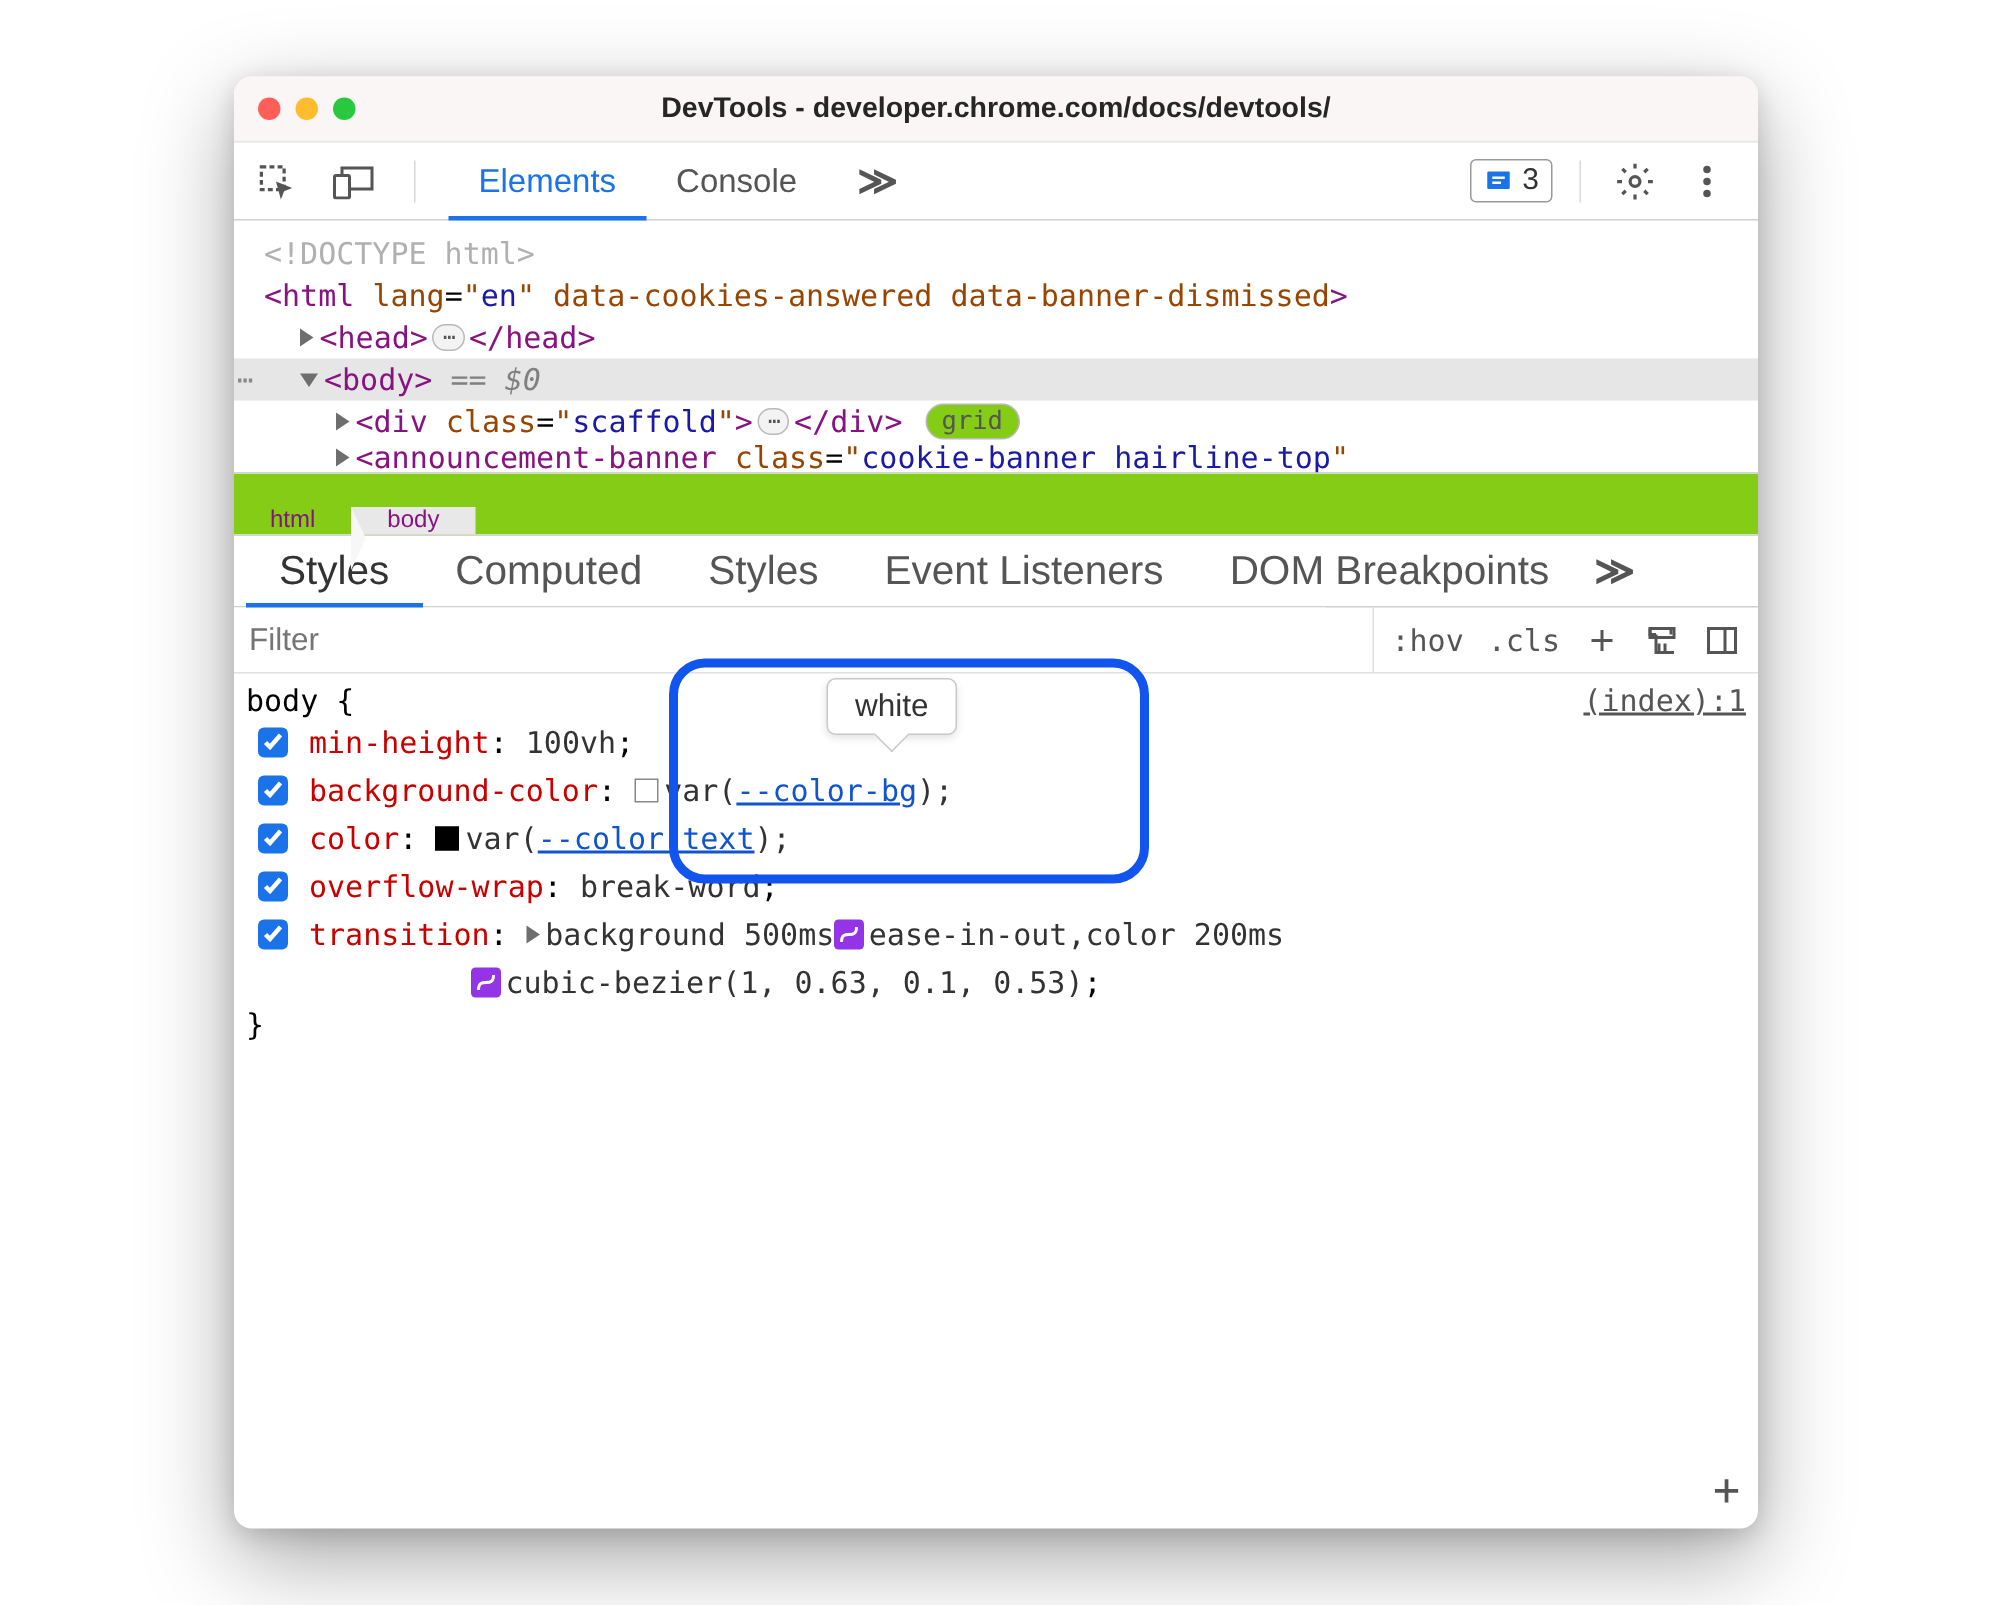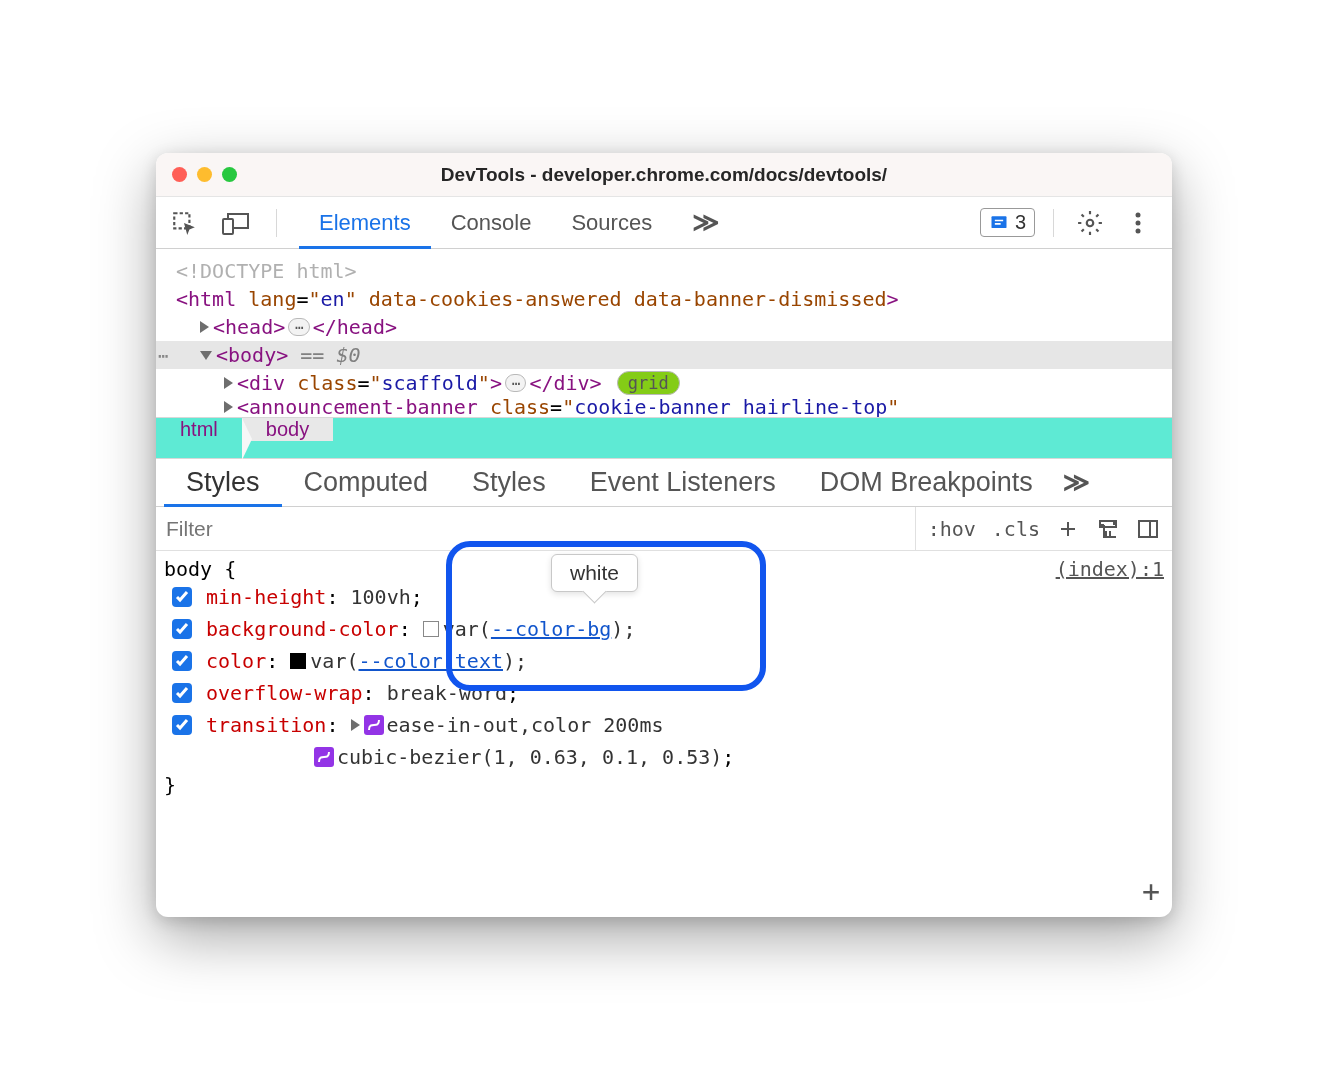--- a/index.html
+++ b/index.html
@@ -7,21 +7,21 @@
   font-family: -apple-system, BlinkMacSystemFont, "Segoe UI", Helvetica, Arial, sans-serif;
   background: #fff;
   width: 1328px;
   height: 1070px;
   display: flex;
   align-items: center;
   justify-content: center;
 }
 .window {
   width: 1016px;
-  height: 764px;
+  height: 968px;
   background: #fff;
   border-radius: 12px;
   box-shadow: 0 20px 60px rgba(0,0,0,0.35), 0 4px 16px rgba(0,0,0,0.15);
   overflow: hidden;
   display: flex;
   flex-direction: column;
   position: relative;
 }
 .titlebar {
   height: 44px;
@@ -162,24 +162,24 @@
 .pill.grid { border-radius: 12px; padding: 1px 10px; font-size: 17px; background: #84cc16; }
 .truncated-line {
   height: 20px;
   overflow: hidden;
 }
 .breadcrumb {
   border-top: 1px solid #d8d8d8;
   border-bottom: 1px solid #d8d8d8;
   display: flex;
   font-family: -apple-system, sans-serif;
-  font-size: 20px;
+  font-size: 16px;
   height: 42px;
-  align-items: flex-start;
-  background: #5eead4;
+  align-items: flex-end;
+  background: #84cc16;
 }
 .breadcrumb .bc {
   padding: 0 24px;
   display: flex;
   align-items: center;
   color: #881280;
   position: relative;
 }
 .breadcrumb .bc.active {
   background: #e8e8e8;
@@ -371,21 +371,20 @@
     <div class="icon-btn">
       <svg width="28" height="24" viewBox="0 0 28 24">
           <rect x="6" y="3" width="20" height="14" fill="none" stroke="#555" stroke-width="2"></rect>
           <rect x="1" y="8" width="10" height="15" rx="1" fill="#fff" stroke="#555" stroke-width="2"></rect>
         </svg>
     </div>
     <div class="sep"></div>
     <div class="tabs">
       <div class="tab active">Elements</div>
       <div class="tab">Console</div>
-      <div class="tab">Sources</div>
       <div class="tab" style="font-weight:bold; font-size:26px;">≫</div>
     </div>
     <div class="toolbar-right">
       <div class="issues-badge">
         <svg width="20" height="20" viewBox="0 0 24 24">
             <rect x="3" y="4" width="18" height="14" rx="1" fill="#1a73e8"></rect>
             <path d="M7 9h10M7 13h7" stroke="#fff" stroke-width="2"></path>
           </svg>
         <span>3</span>
       </div>
@@ -545,20 +544,21 @@
 
     <div class="decl" style="flex-wrap:wrap;">
       <span class="chk">
           <svg width="14" height="14" viewBox="0 0 14 14">
             <path d="M2 7l3 3 7-8"></path>
           </svg>
         </span>
       <span class="prop">transition</span>
         <span>:&nbsp;</span>
       <span class="tri-play"></span>
+      <span class="val">background 500ms </span>
       <span class="bezier-swatch">
           <svg width="14" height="14" viewBox="0 0 14 14">
             <path d="M2 12 C2 2, 12 12, 12 2" stroke="#fff" stroke-width="2" fill="none"></path>
           </svg>
         </span>
       <span class="val">ease-in-out</span>
         <span class="val">,color 200ms</span>
     </div>
     <div class="decl" style="padding-left:150px; line-height:32px;">
       <span class="bezier-swatch">

